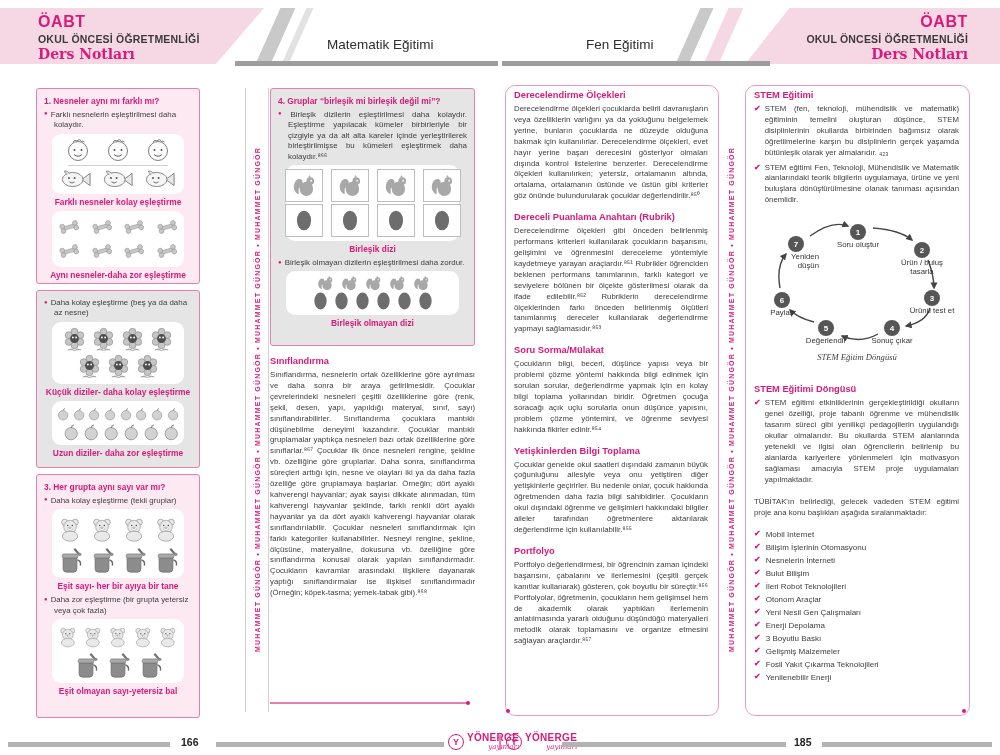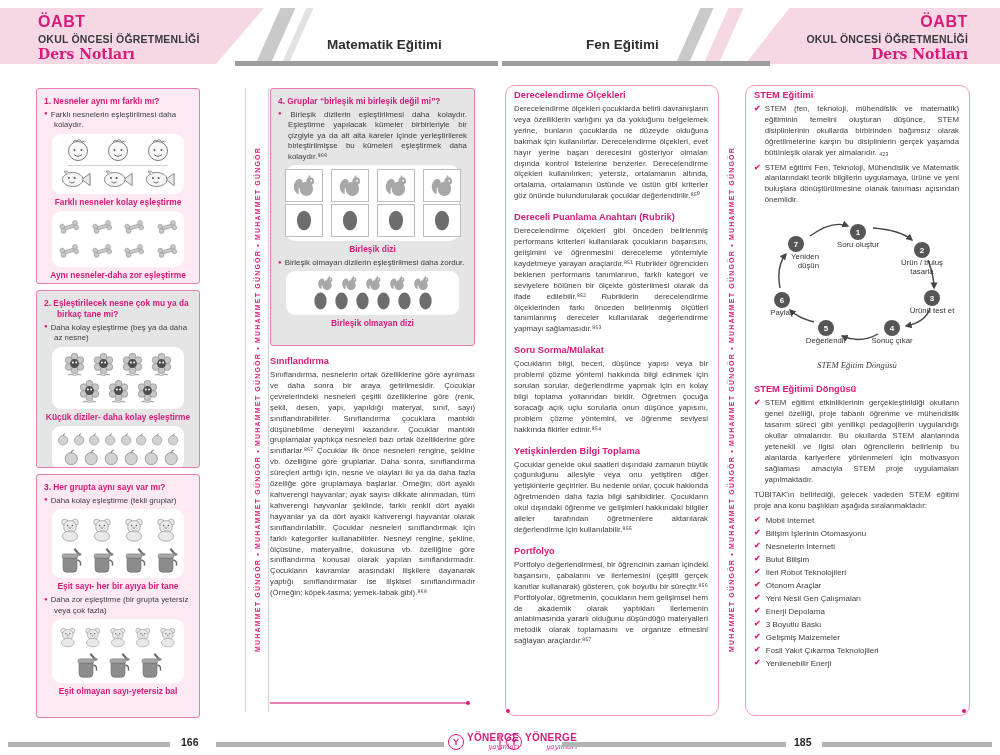--- a/index.html
+++ b/index.html
@@ -15,21 +15,21 @@
   .st1 {left:268px; width:15px; background:#c9c9c9;}
   .st2 {left:294px; width:7px;  background:#e2e2e2;}
   .st3 {left:688px; width:13px; background:#c9c9c9;}
   .st4 {left:716px; width:15px; background:#f6d8e5;}
   .band-text-l {position:absolute; left:38px; top:13px;}
   .band-text-r {position:absolute; right:32px; top:13px; text-align:right;}
   .exam {font-size:16px; font-weight:bold; color:#d81b7a; letter-spacing:.6px; line-height:1.1;}
   .program {font-size:10.5px; font-weight:bold; color:#3a3a3a; letter-spacing:.2px; margin-top:2px;}
   .subtitle {font-family:"DejaVu Serif", serif; font-weight:bold;
              color:#d81b7a; font-size:14px; margin-top:1px;}
-  .pg-title {position:absolute; top:37px; font-size:13.5px; font-weight:bold; color:#2e2e2e;}
+  .pg-title {position:absolute; top:37px; font-size:13.5px; font-weight:normal; color:#2e2e2e;}
   .t-left {left:327px;} .t-right {left:586px;}
   .hbar {position:absolute; top:61px; height:5px; background:#9d9d9d;}
   .hbar-l {left:235px; width:263px;} .hbar-r {left:502px; width:268px;}
 
   
   .col {position:absolute; top:88px;}
   .col1-l {left:36px;  width:164px;}
   .col2-l {left:270px; width:205px;}
   .col1-r {left:514px; width:194px;}
   .col2-r {left:754px; width:205px;}
@@ -81,21 +81,21 @@
   .nc {position:absolute; left:0; top:0; transform:translate(-50%,-50%); width:16px; height:16px;
        border-radius:50%; background:#565656; color:#fff; font-size:8px; font-weight:bold;
        display:flex; align-items:center; justify-content:center;}
   .nl {position:absolute; top:9px; left:50%; transform:translateX(-50%); width:58px;
        text-align:center; font-size:7.8px; color:#333; line-height:1.15;}
   .n1 {left:104px; top:20px;}  .n2 {left:168px; top:38px;}  .n3 {left:178px; top:86px;}
   .n4 {left:138px; top:116px;} .n5 {left:72px;  top:116px;} .n6 {left:28px;  top:88px;}
   .n7 {left:42px;  top:32px;}
   .n3 .nl {width:46px;} .n7 .nl {width:46px;text-align:right;} .n2 .nl {width:60px;}
   .arrows {position:absolute; inset:0;}
-  .dcap {position:absolute; left:0; right:0; bottom:8px; text-align:center; font-style:italic;
+  .dcap {position:absolute; left:0; right:0; bottom:16px; text-align:center; font-style:italic;
          font-size:8.6px; color:#3f3f3f; font-family:"Liberation Serif", serif;}
 
   
   .fbar {position:absolute; top:742px; height:5px; background:#b3b3b3;}
   .fb1 {left:8px; width:162px;}  .fb2 {left:216px; width:228px;}
   .fb3 {left:562px; width:224px;} .fb4 {left:822px; width:170px;}
   .pageno {position:absolute; top:736px; font-size:10.5px; font-weight:bold; color:#222;}
   .pn-l {left:181px;} .pn-r {left:794px;}
   .logo {position:absolute; top:733px; display:flex; gap:3px; align-items:center;}
   .lg-l {left:448px;} .lg-r {left:506px;}
@@ -279,21 +279,20 @@
             </svg>
           <svg class="icon ic-bone">
               <use href="#sym-bone"></use>
             </svg>
         </div>
       </div>
       <div class="cap">Aynı nesneler-daha zor eşleştirme</div>
     </section>
 
     <section class="pbox bg-gray" style="height:178px">
-      <div class="btitle">2. Eşleştirilecek nesne çok mu ya da birkaç tane mi?</div>
       <div class="bullet"><span class="blt">●</span><span>Daha kolay eşleştirme (beş ya da daha az nesne)</span></div>
       <div class="panel">
         <div class="irow g4">
           <svg class="icon ic-flower">
               <use href="#sym-flower"></use>
             </svg>
           <svg class="icon ic-flower">
               <use href="#sym-flower"></use>
             </svg>
           <svg class="icon ic-flower">
@@ -624,21 +623,21 @@
           <span class="nl">Yeniden düşün</span>
         </div>
       <div class="dcap">STEM Eğitim Döngüsü</div>
     </div>
 
     <div class="h2" style="margin-top:6px">STEM Eğitimi Döngüsü</div>
     <div class="chkp">
       <span class="ck">✔</span>
       <p class="body">STEM eğitimi etkinliklerinin gerçekleştirildiği okulların genel özelliği, proje tabanlı öğrenme ve mühendislik tasarım süreci gibi yenilikçi pedagojilerin uygulandığı okullar olmalarıdır. Bu okullarda STEM alanlarında yetenekli ve ilgisi olan öğrencilerin belirlenip bu alanlarda kariyerlere yönlenmeleri için motivasyon sağlaması amacıyla STEM proje uygulamaları yapılmaktadır.</p>
     </div>
-    <p class="body" style="margin:3px 0">TÜBİTAK'ın belirlediği, gelecek vadeden STEM eğitimi proje ana konu başlıkları aşağıda sıralanmaktadır:</p>
+    <p class="body" style="margin:10px 0">TÜBİTAK'ın belirlediği, gelecek vadeden STEM eğitimi proje ana konu başlıkları aşağıda sıralanmaktadır:</p>
 
     <div class="chk">
         <span class="ck">✔</span>
         <span>Mobil Internet</span>
       </div>
     <div class="chk">
         <span class="ck">✔</span>
         <span>Bilişim İşlerinin Otomasyonu</span>
       </div>
     <div class="chk">

